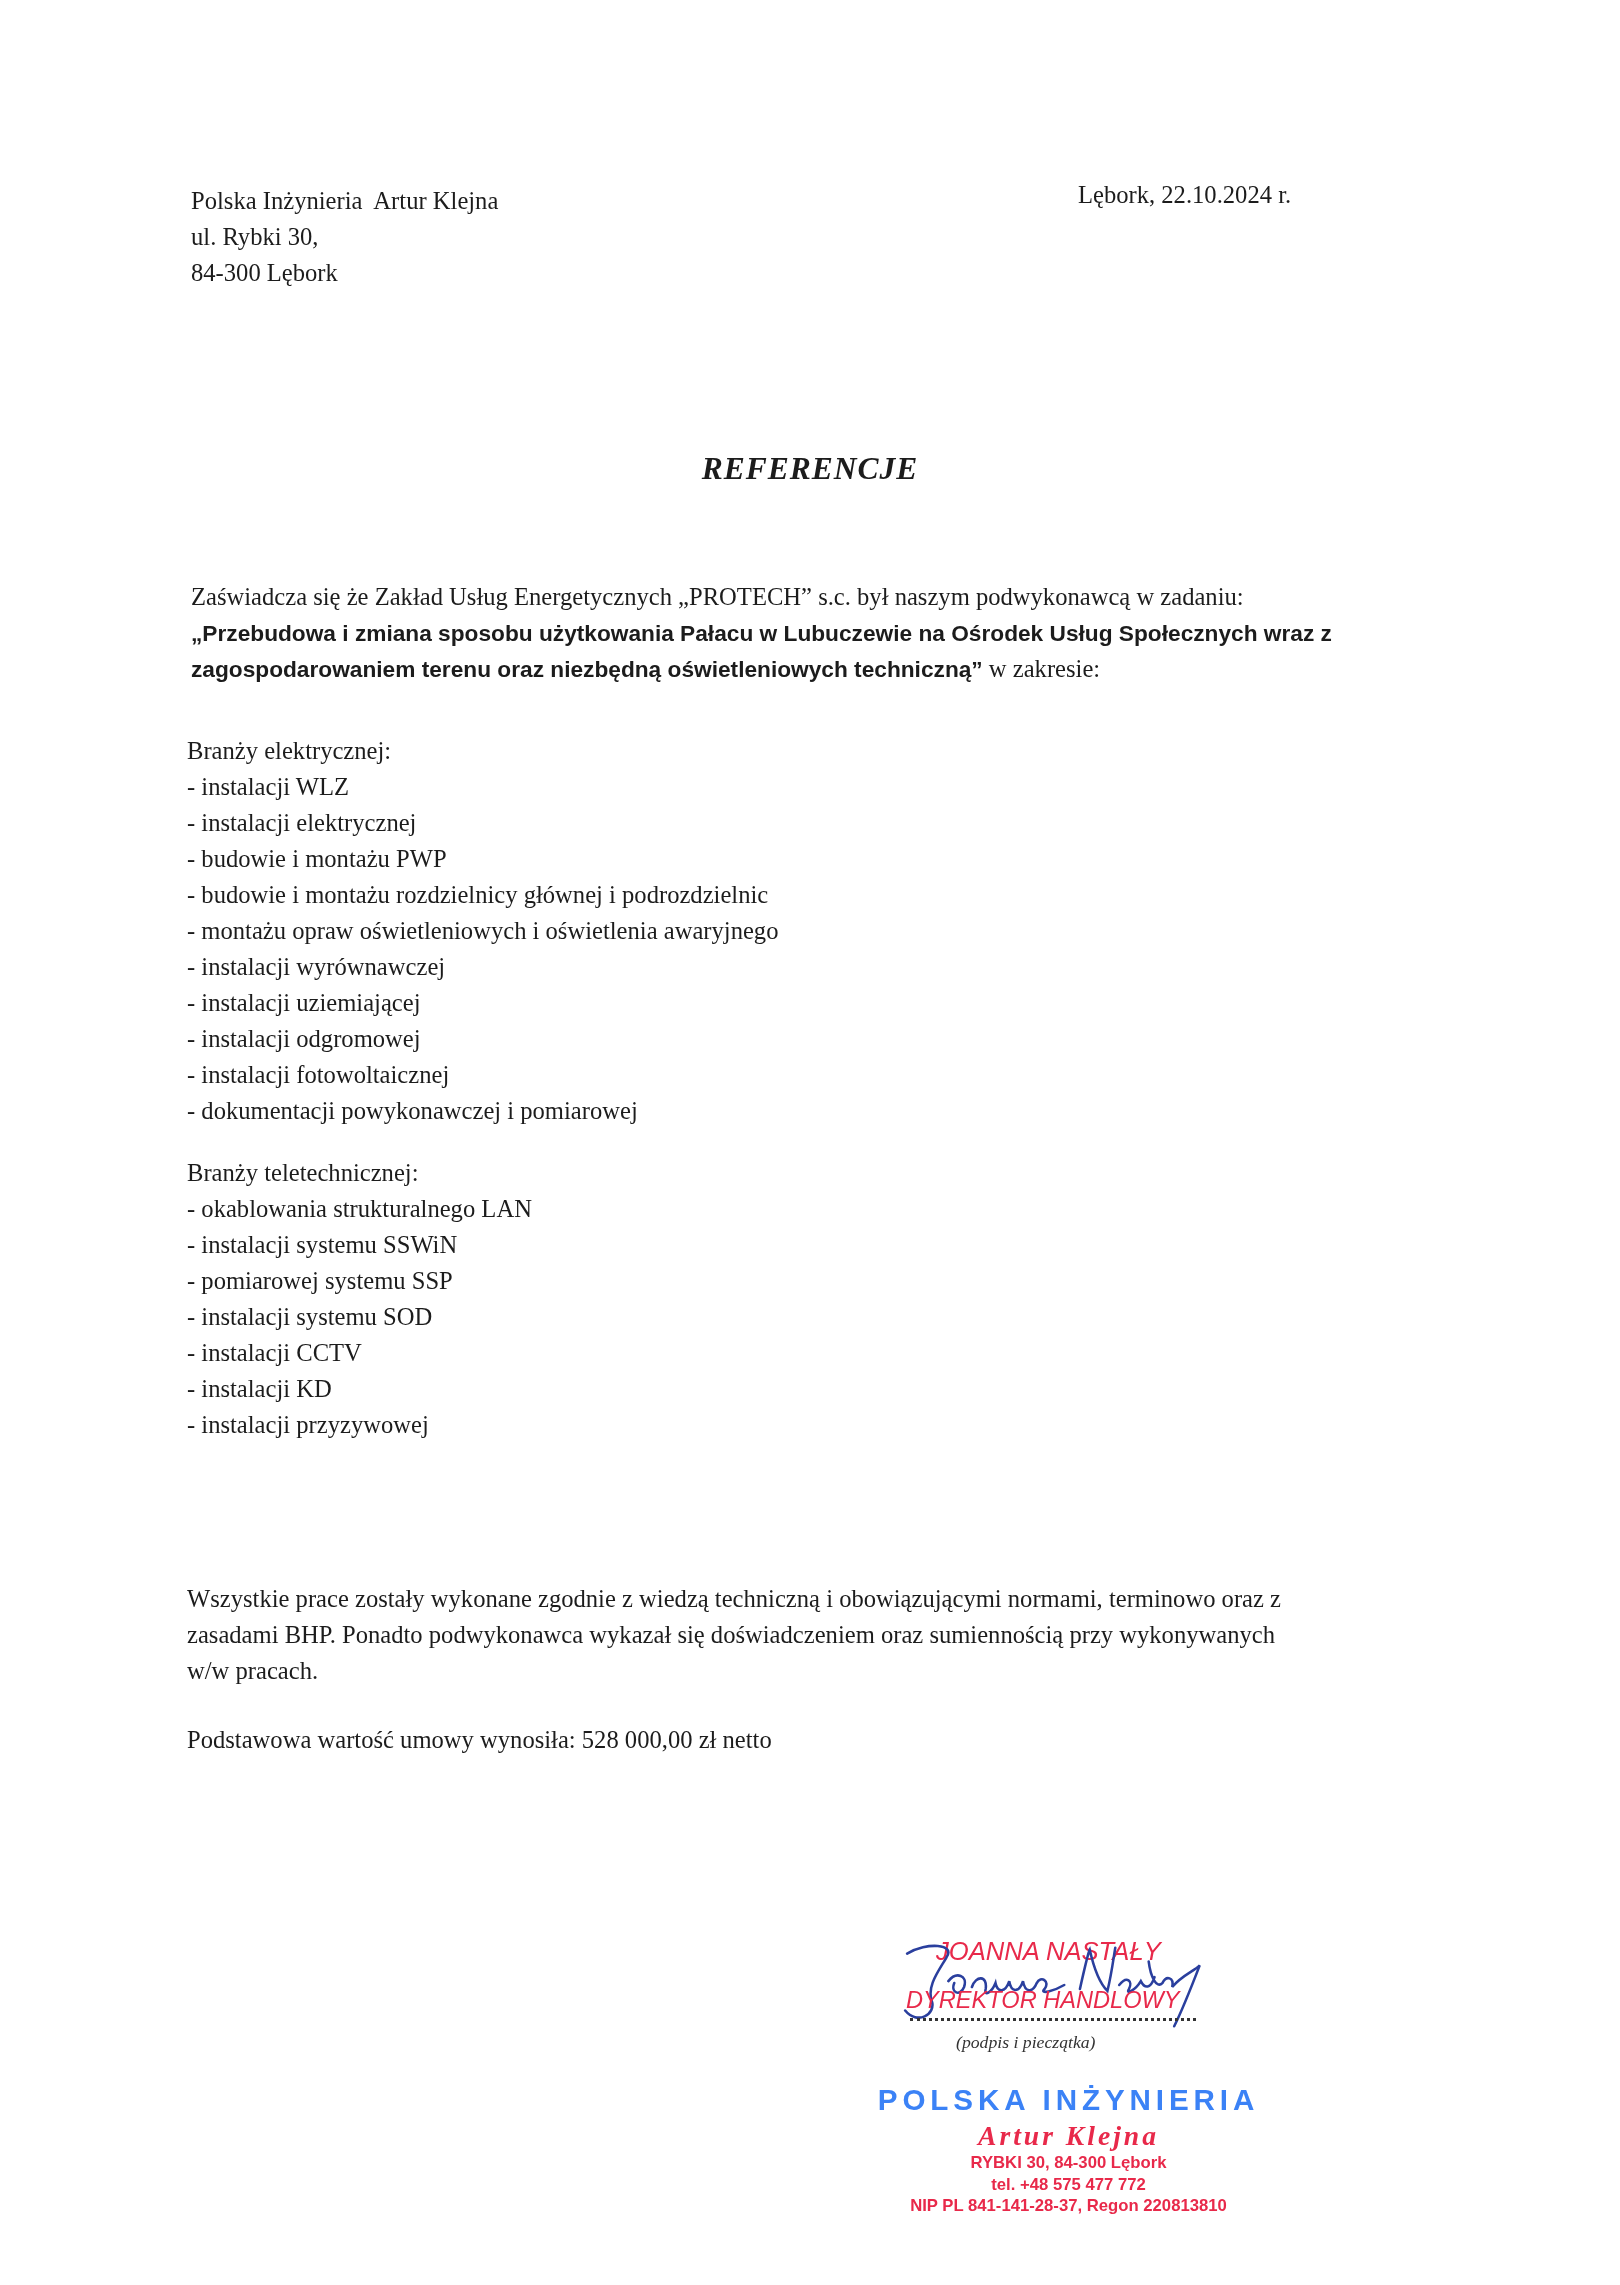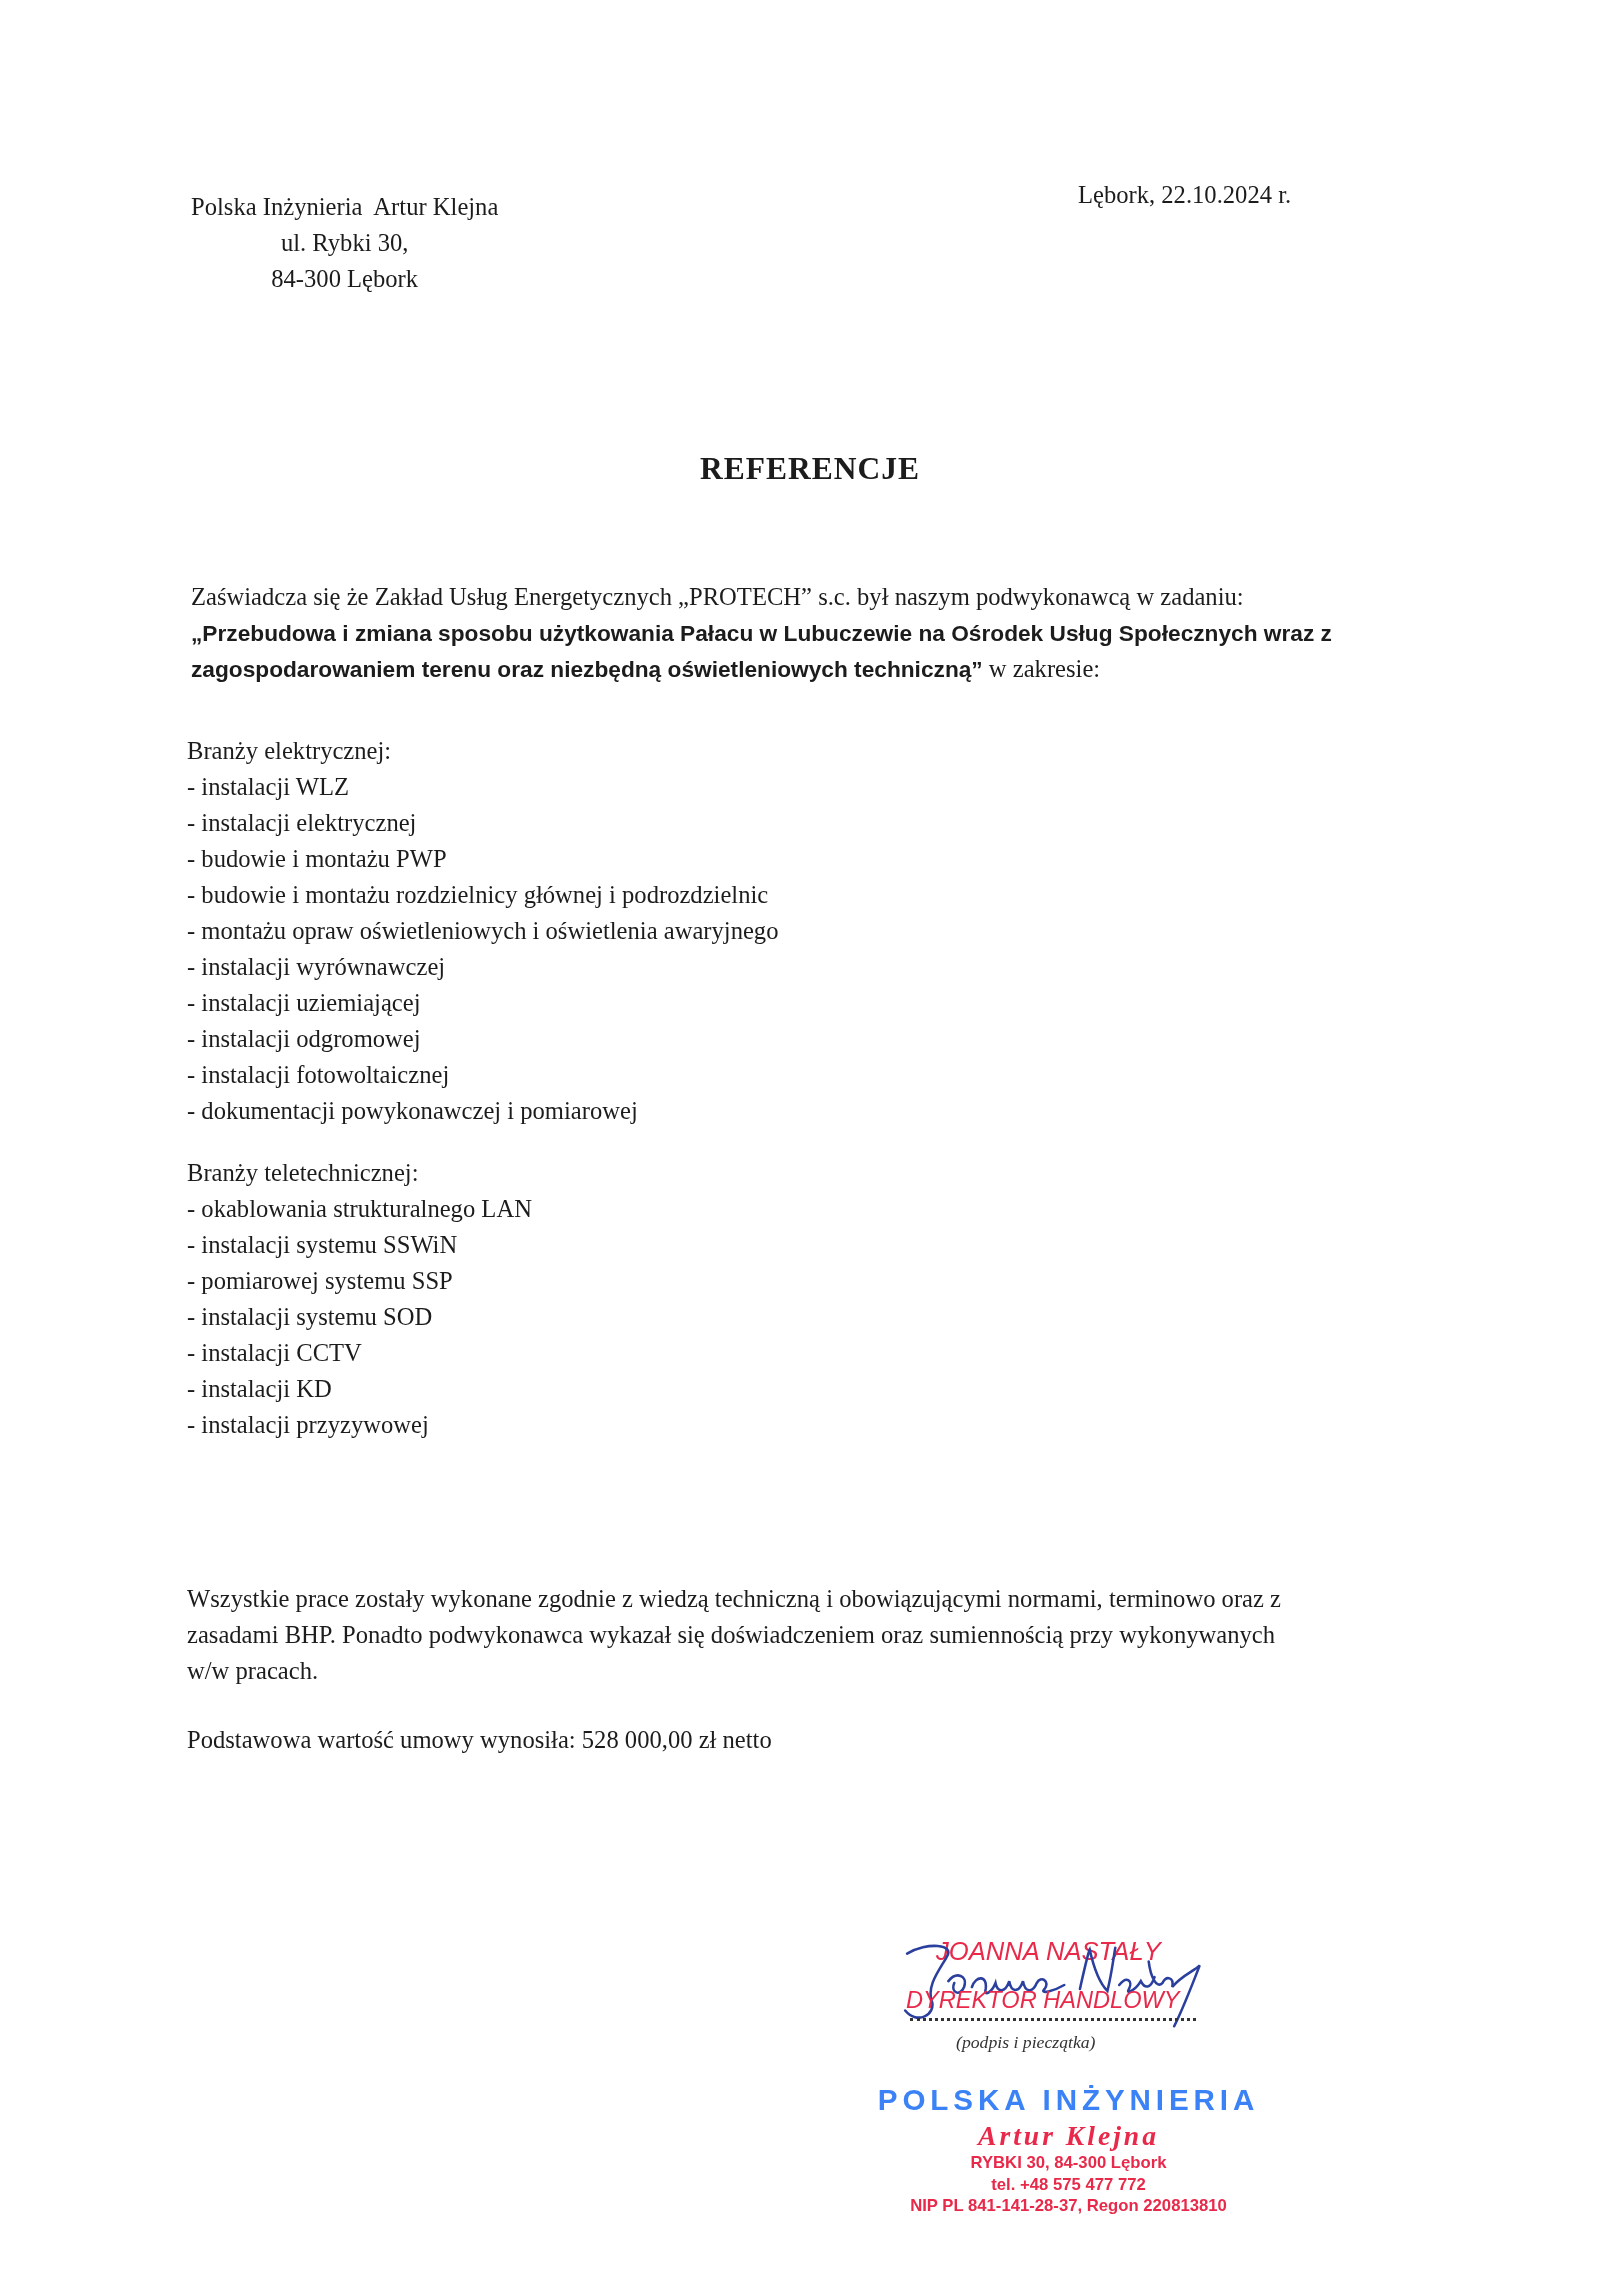--- a/index.html
+++ b/index.html
@@ -1,22 +1,22 @@
 <!DOCTYPE html>
 <html><head>
 <meta charset="utf-8">
 <style>
   html, body { margin: 0; padding: 0; background: #ffffff; }
   body { width: 1620px; height: 2285px; position: relative; overflow: hidden; }
   .page { position: absolute; left: 0; top: 0; width: 1620px; height: 2285px; background: #fff; color: #1c1c1c; }
   .serif { font-family: "Liberation Serif", "DejaVu Serif", serif; font-size: 24.6px; }
   .abs { position: absolute; white-space: nowrap; }
-  .sender { left: 191px; top: 189px; line-height: 36px; text-align: center; }
+  .sender { left: 191px; top: 183px; line-height: 36px; }
   .date { left: 1078px; top: 177px; line-height: 36px; }
-  .title { left: 0; width: 1620px; text-align: center; top: 451px; font-weight: bold; font-size: 31.5px; letter-spacing: 1px; }
+  .title { left: 0; width: 1620px; text-align: center; top: 451px; font-weight: bold; font-size: 31.5px; letter-spacing: 1px; font-style: italic; }
   .intro { left: 191px; top: 579px; line-height: 36px; }
   .bold-sans { font-family: "Liberation Sans", "DejaVu Sans", sans-serif; font-weight: bold; font-size: 22.7px; }
   .list { left: 187px; line-height: 36px; }
   .closing { left: 187px; top: 1581px; line-height: 36px; }
   .value { left: 187px; top: 1726px; }
   .sig-block { left: 867px; top: 1916px; width: 374px; height: 148px; }
   .sig-name { position: absolute; left: 69px; top: 21px; font-family: "Liberation Sans", sans-serif; font-style: italic; font-size: 25.6px; color: #e8294a; }
   .sig-title { position: absolute; left: 39px; top: 71px; font-family: "Liberation Sans", sans-serif; font-style: italic; font-size: 23.6px; color: #e8294a; }
   .sig-dots { position: absolute; left: 43px; top: 102px; width: 286px; border-bottom: 3px dotted #333; }
   .sig-caption { position: absolute; left: 89px; top: 116px; font-family: "Liberation Serif", serif; font-style: italic; font-size: 17.7px; color: #333; }

